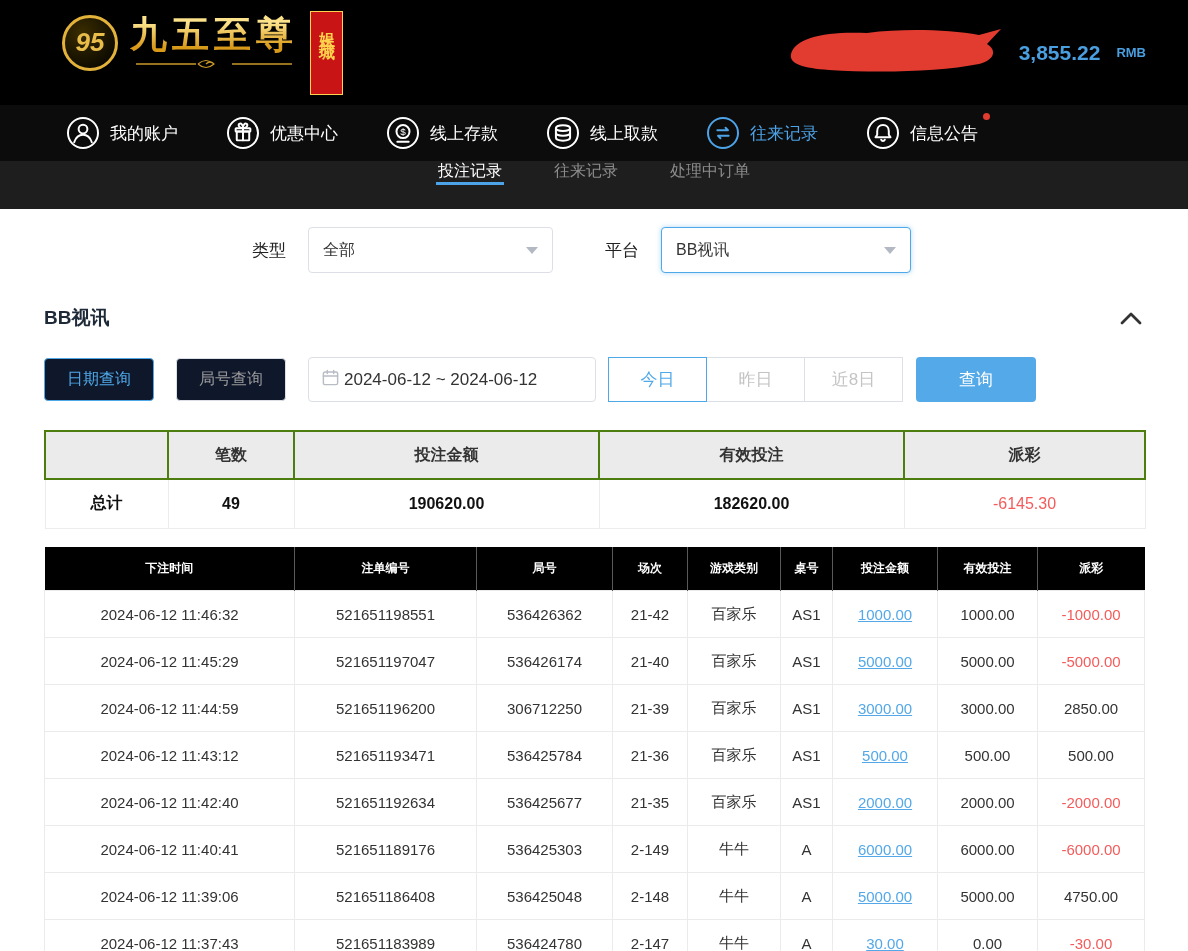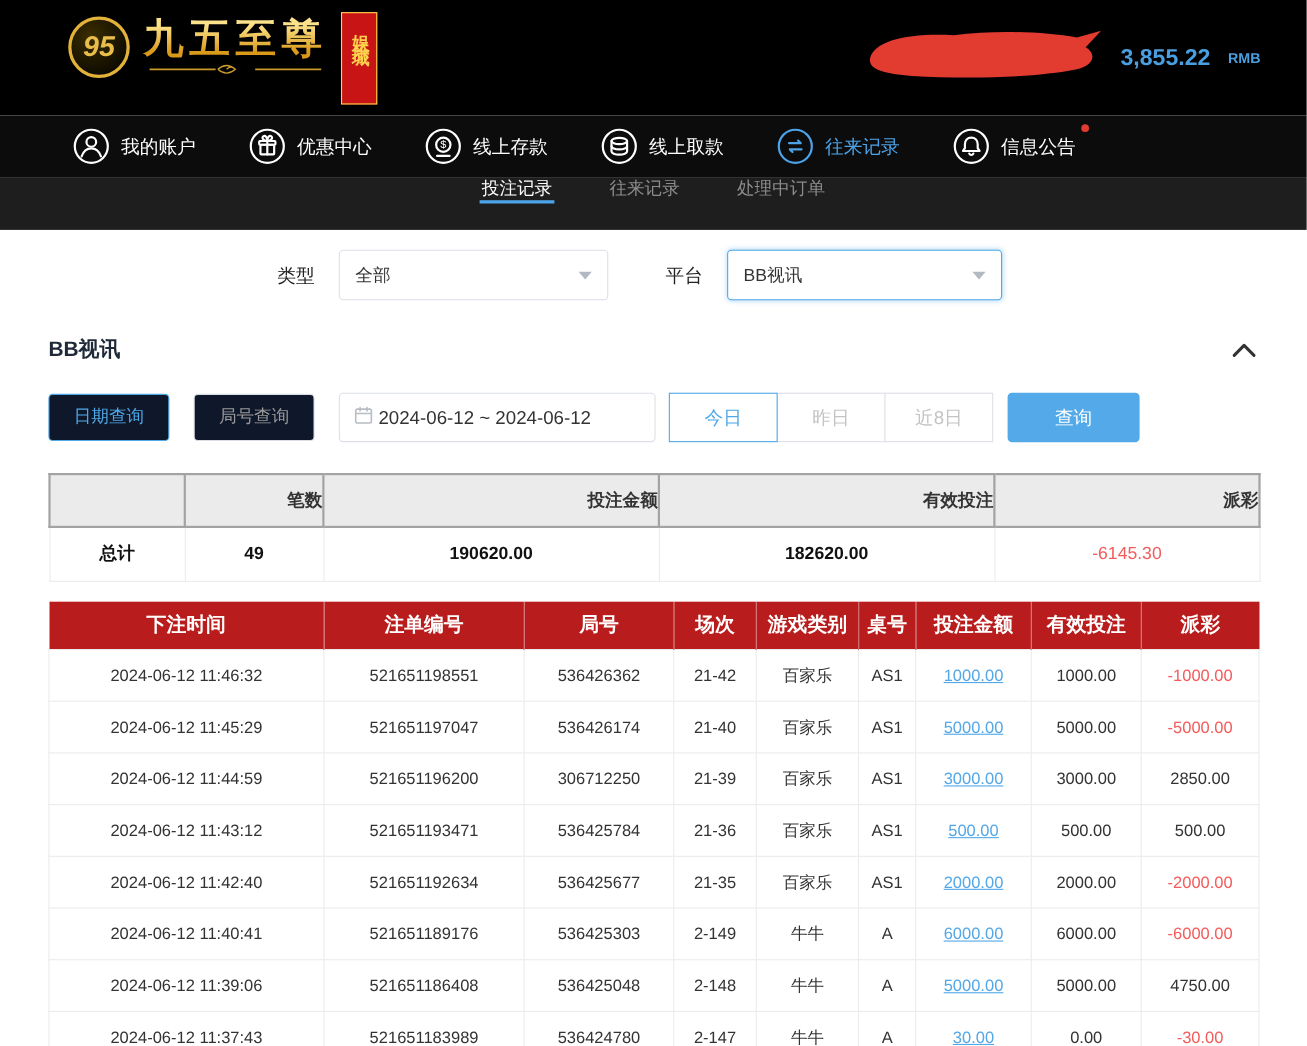--- a/index.html
+++ b/index.html
@@ -76,29 +76,29 @@
     cursor:pointer; margin-left:-1px; }
   .quick-btn.active { border-color:#4fa8e8; color:#4fa8e8; position:relative; z-index:1; }
   .search-btn { margin-left:13px; width:120px; height:45px; background:#54aae8; color:#fff;
     border:none; border-radius:4px; font-size:17px; cursor:pointer; }
 
   
   .summary-table { margin:28px 44px 0; border-collapse:collapse; width:1100px;
     table-layout:fixed; }
   .summary-table td { text-align:center; font-size:16px; }
   .summary-table .sum-head td { background:#ebebeb; height:48px; font-weight:bold;
-    color:#333; border:2px solid #a3a3a3;text-align:right; }
+    color:#333; border:2px solid #4d7c0f; }
   .summary-table .sum-body td { height:49px; font-weight:bold; color:#111;
     border:1px solid #ececec; background:#fff; }
   .summary-table .sum-body td.neg { color:#f45b5b; font-weight:normal; }
 
   
   .bet-table { margin:18px 44px 0; border-collapse:collapse; width:1100px;
     table-layout:fixed; }
-  .bet-table th { background:#b91c1c; color:#fff; font-weight:bold; font-size:18px;
+  .bet-table th { background:#000000; color:#fff; font-weight:bold; font-size:12px;
     height:44px; border-right:1px solid rgba(255,255,255,.35); }
   .bet-table th:last-child { border-right:none; }
   .bet-table td { height:47px; font-size:15px; color:#333; text-align:center;
     border:1px solid #ebebeb; background:#fff; }
   .bet-table td.neg { color:#f45b5b; }
   .amt-link { color:#54a8e8; text-decoration:underline; }
 </style>
 </head>
 <body>
 

